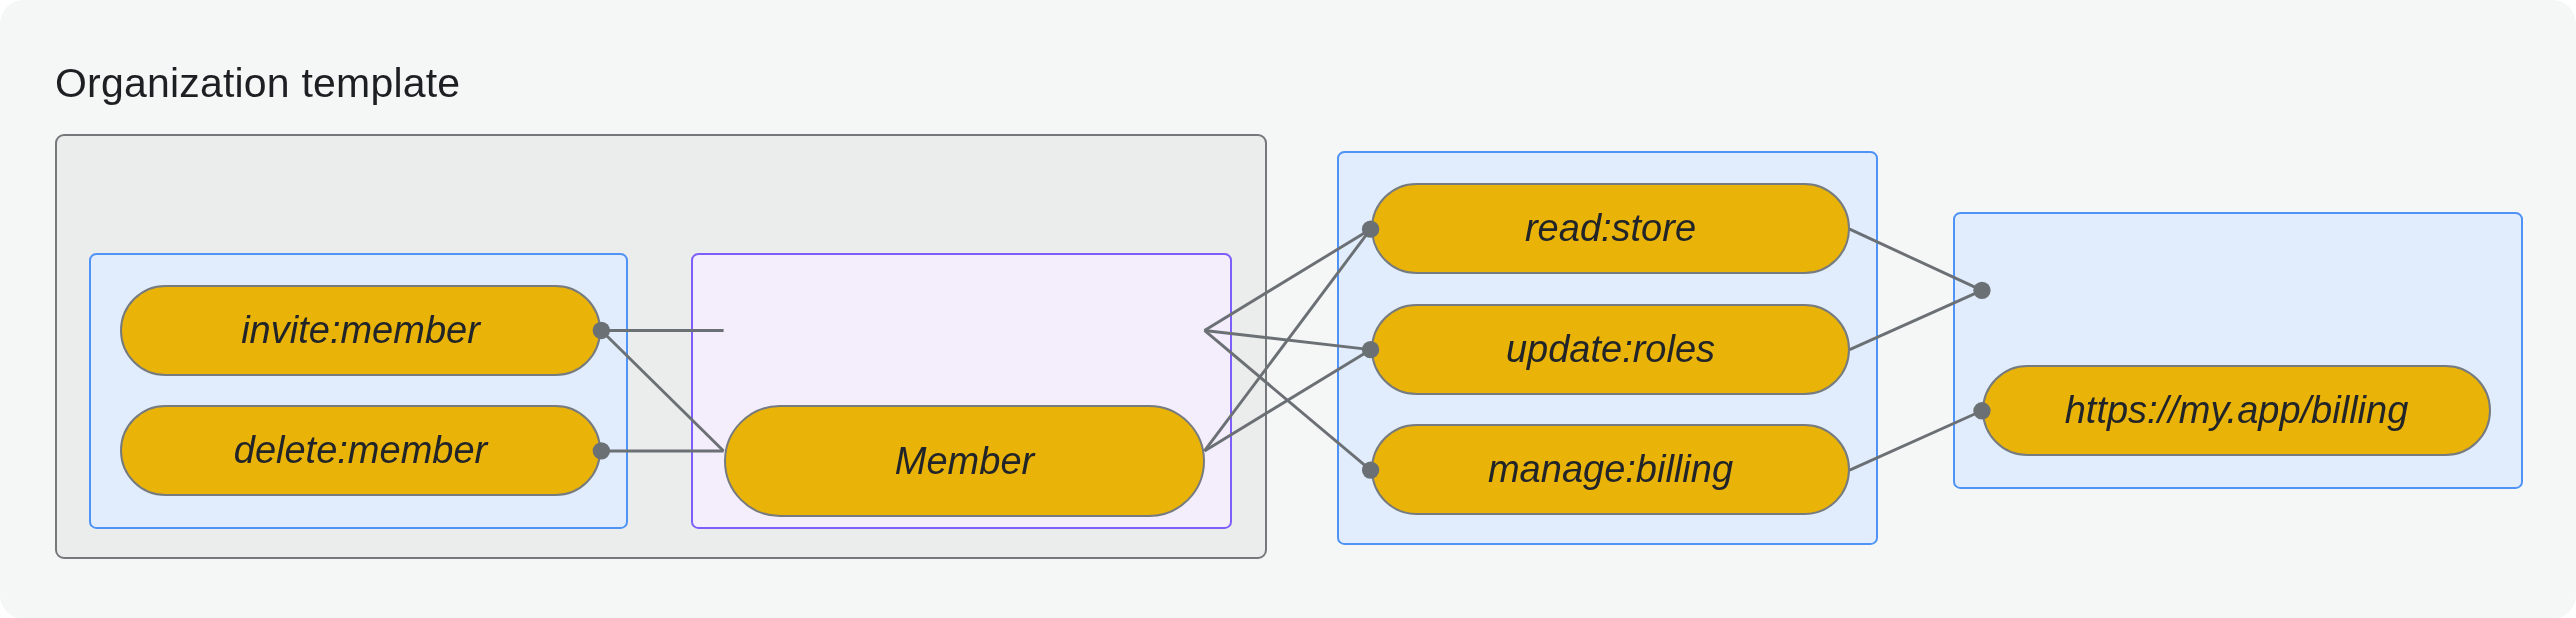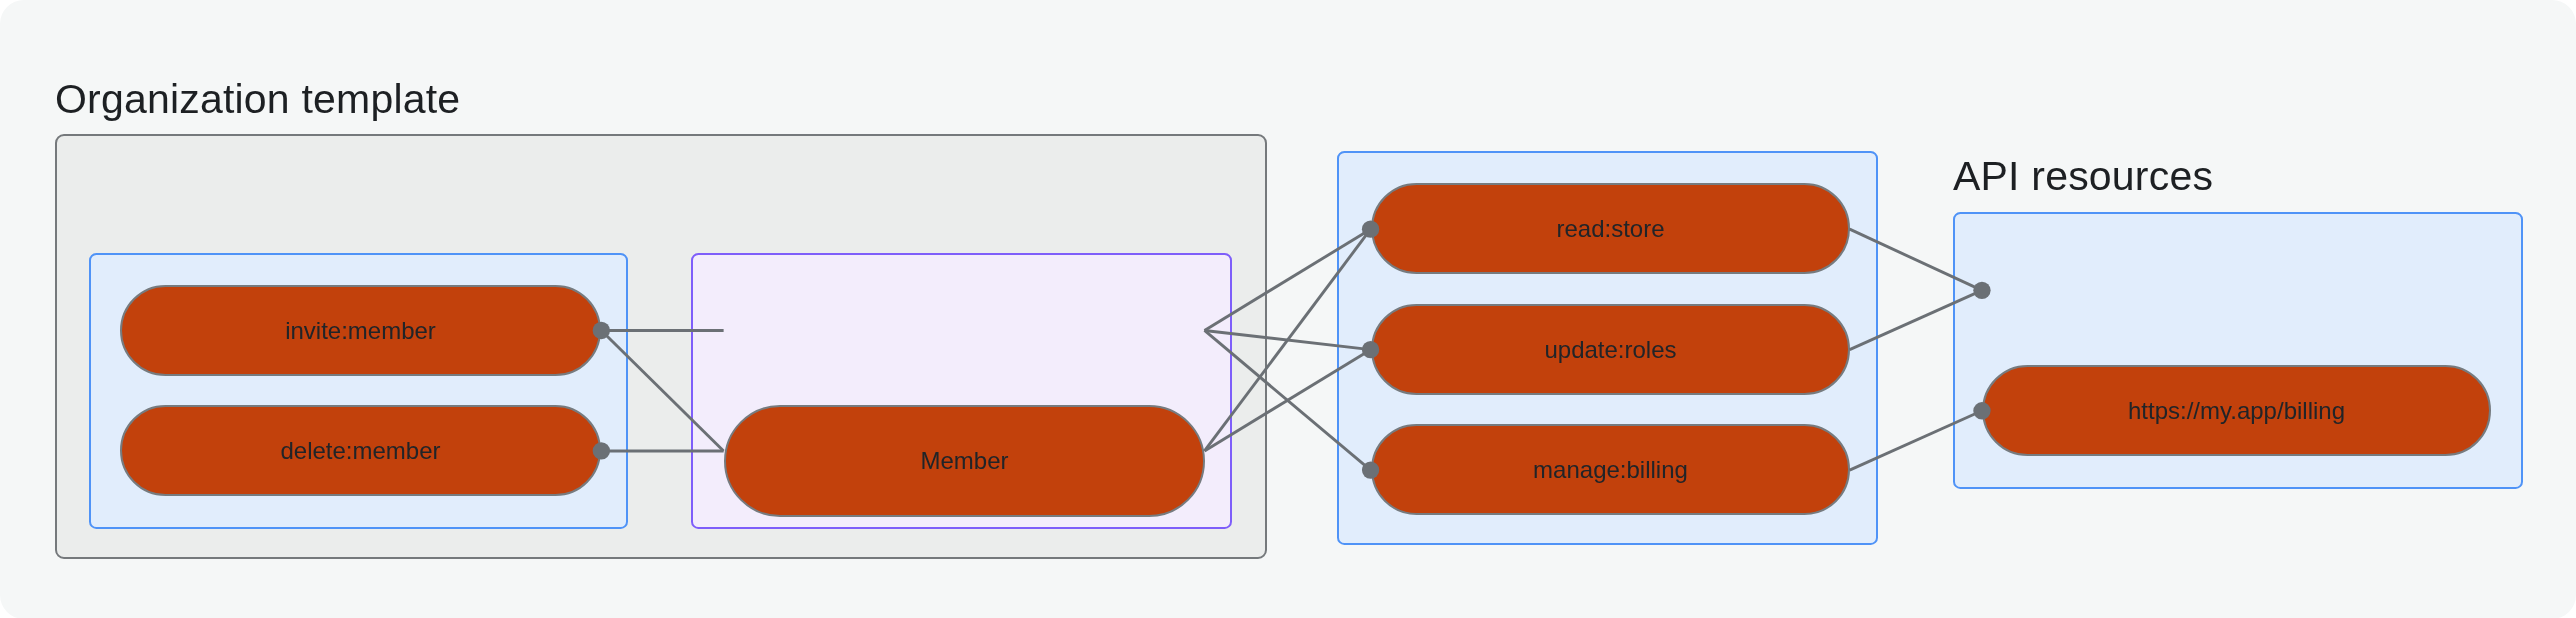--- a/index.html
+++ b/index.html
@@ -12,21 +12,20 @@
     font-family:"Liberation Sans","DejaVu Sans",sans-serif;
   }
   .heading{
     position:absolute;
     font-size:41px;
     font-weight:500;
     color:#1d2023;
     line-height:1;
     white-space:nowrap;
     letter-spacing:0.2px;
-    margin-top:16px;
   }
   .group-box{
     position:absolute;
     box-sizing:border-box;
     border-radius:7.3px;
   }
   .gray-box{
     background:#ebedec;
     border:2.7px solid #75797c;
     border-radius:9px;
@@ -35,46 +34,46 @@
     background:#e1edfc;
     border:2.7px solid #4f93f7;
   }
   .purple-box{
     background:#f3edfc;
     border:2.7px solid #7e5efa;
   }
   .pill{
     position:absolute;
     box-sizing:border-box;
-    background:#c2410c;
+    background:#eab308;
     border:2.7px solid #767b7f;
     border-radius:912px;
     display:flex;
     align-items:center;
     justify-content:center;
-    font-size:24px;
+    font-size:38px;
     font-weight:400;
     color:#212428;
     white-space:nowrap;
+    font-style:italic;
   }
   .edges-layer{
     position:absolute;
     left:0;top:0;width:100%;height:100%;
     pointer-events:none;
   }
 </style>
 </head>
 <body>
 
 <div class="frame">
 
   <div class="heading" style="left:55px;top:63px;">Organization template</div>
   <div class="heading" style="left:89px;top:180px;">Organization permissions</div>
   <div class="heading" style="left:691px;top:180px;">Organization roles</div>
-  <div class="heading" style="left:1953px;top:140px;">API resources</div>
 
   <div class="group-box gray-box" style="left:55px;top:134px;width:1212px;height:425px;"></div>
   <div class="group-box blue-box" style="left:89px;top:253px;width:539px;height:276px;"></div>
   <div class="group-box purple-box" style="left:691px;top:253px;width:541px;height:276px;"></div>
   <div class="group-box blue-box" style="left:1337px;top:151px;width:541px;height:394px;"></div>
   <div class="group-box blue-box" style="left:1953px;top:212px;width:570px;height:277px;"></div>
 
   <div class="pill" id="node-delete_member" style="left:120px;top:405px;width:481px;height:91px;">delete:member</div>
   <div class="pill" id="node-invite_member" style="left:120px;top:285px;width:481px;height:91px;">invite:member</div>
   <div class="pill" id="node-member" style="left:724px;top:405px;width:481px;height:112px;">Member</div>

